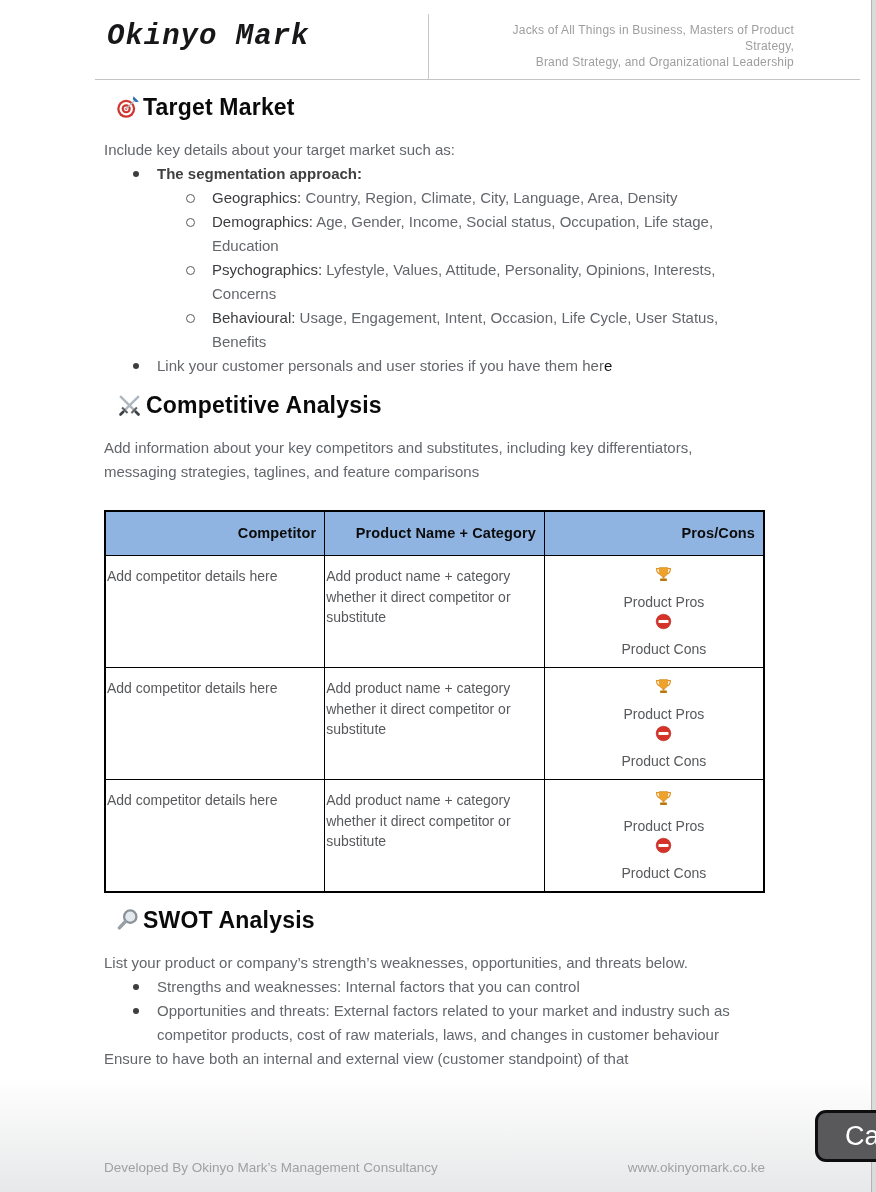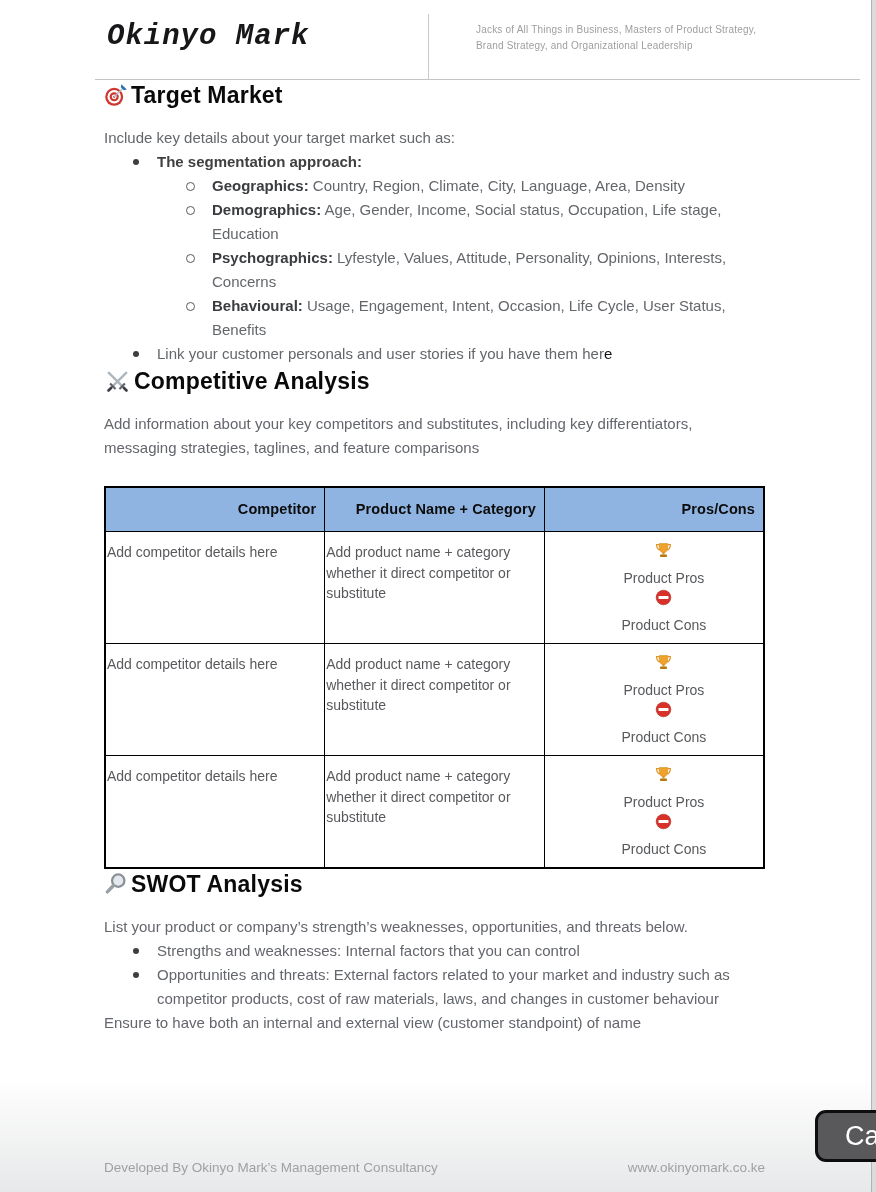--- a/index.html
+++ b/index.html
@@ -9,42 +9,42 @@
   }
   
   .doc-header{position:relative;height:80px;}
   .logo{
     position:absolute;left:107px;top:20px;
     font-family:Liberation Mono, monospace;font-style:italic;font-weight:700;
     font-size:29px;color:#17171a;letter-spacing:1px;white-space:nowrap;
   }
   .header-divider{position:absolute;left:428px;top:14px;width:1px;height:66px;background:#c9c9c9;}
   .tagline{
-    position:absolute;right:70px;top:22px;width:330px;
-    font-size:10px;line-height:16px;color:#9e9e9e;letter-spacing:.2px;
+    position:absolute;right:82px;top:22px;width:330px;text-align:right;
+    font-size:12px;line-height:16px;color:#9e9e9e;letter-spacing:.2px;
   }
   .header-rule{position:absolute;left:95px;top:79px;width:765px;height:1px;background:#c4c4c4;}
   
   .content{margin-left:104px;width:661px;font-size:15px;line-height:24px;}
   h2.section-title{
-    margin:0;display:flex;align-items:center;gap:3px;
+    margin:12px;display:flex;align-items:center;gap:3px;
     font-size:23px;line-height:30px;color:#0a0a0a;font-weight:700;letter-spacing:.2px;
   }
   .tm-title{margin-top:94px;}
   .ca-title{margin-top:24px;}
   .swot-title{margin-top:34px;}
   h2 .h-icon{flex:0 0 auto;display:inline-flex;}
   p.intro{margin:16px 0 0;}
   ul.blist{list-style:none;margin:0;padding:0;}
   .b1{display:flex;}
   .b1-marker{flex:0 0 auto;width:6px;height:6px;border-radius:50%;background:#3e3e3e;margin:9px 18px 0 29px;}
   .b2{display:flex;}
   .b2-marker{flex:0 0 auto;width:7px;height:7px;border-radius:50%;border:1.5px solid #5a5a5a;background:transparent;margin:8px 17px 0 82px;}
   .btext{flex:1;}
-  .lbl{font-weight:700;color:#3a3c3f;}
+  .lbl{font-weight:400;color:#3a3c3f;}
   .bold-line{font-weight:700;color:#404040;}
   .end-char{color:#141414;}
   
   table.comp{border-collapse:collapse;width:661px;margin-top:26px;table-layout:fixed;}
   table.comp,table.comp th,table.comp td{border:1.6px solid #000;}
   table.comp{border-width:2px;}
   table.comp th{
     background:#8fb4e1;text-align:right;font-size:14.5px;color:#0c0c0c;
     padding:9px 8px 10px 9px;font-weight:700;letter-spacing:.1px;
   }
@@ -246,21 +246,21 @@
   <ul class="blist">
     <li class="b1">
       <span class="b1-marker"></span>
       <div class="btext">Strengths and weaknesses: Internal factors that you can control</div>
     </li>
     <li class="b1">
       <span class="b1-marker"></span>
       <div class="btext">Opportunities and threats: External factors related to your market and industry such as competitor products, cost of raw materials, laws, and changes in customer behaviour</div>
     </li>
   </ul>
-  <p class="outro">Ensure to have both an internal and external view (customer standpoint) of name</p>
+  <p class="outro">Ensure to have both an internal and external view (customer standpoint) of that</p>
 
 </div>
 
 <div class="bottom-shade"></div>
 
 <footer class="doc-footer">
   <span>Developed By Okinyo Mark’s Management Consultancy</span>
   <span>www.okinyomark.co.ke</span>
 </footer>
 

